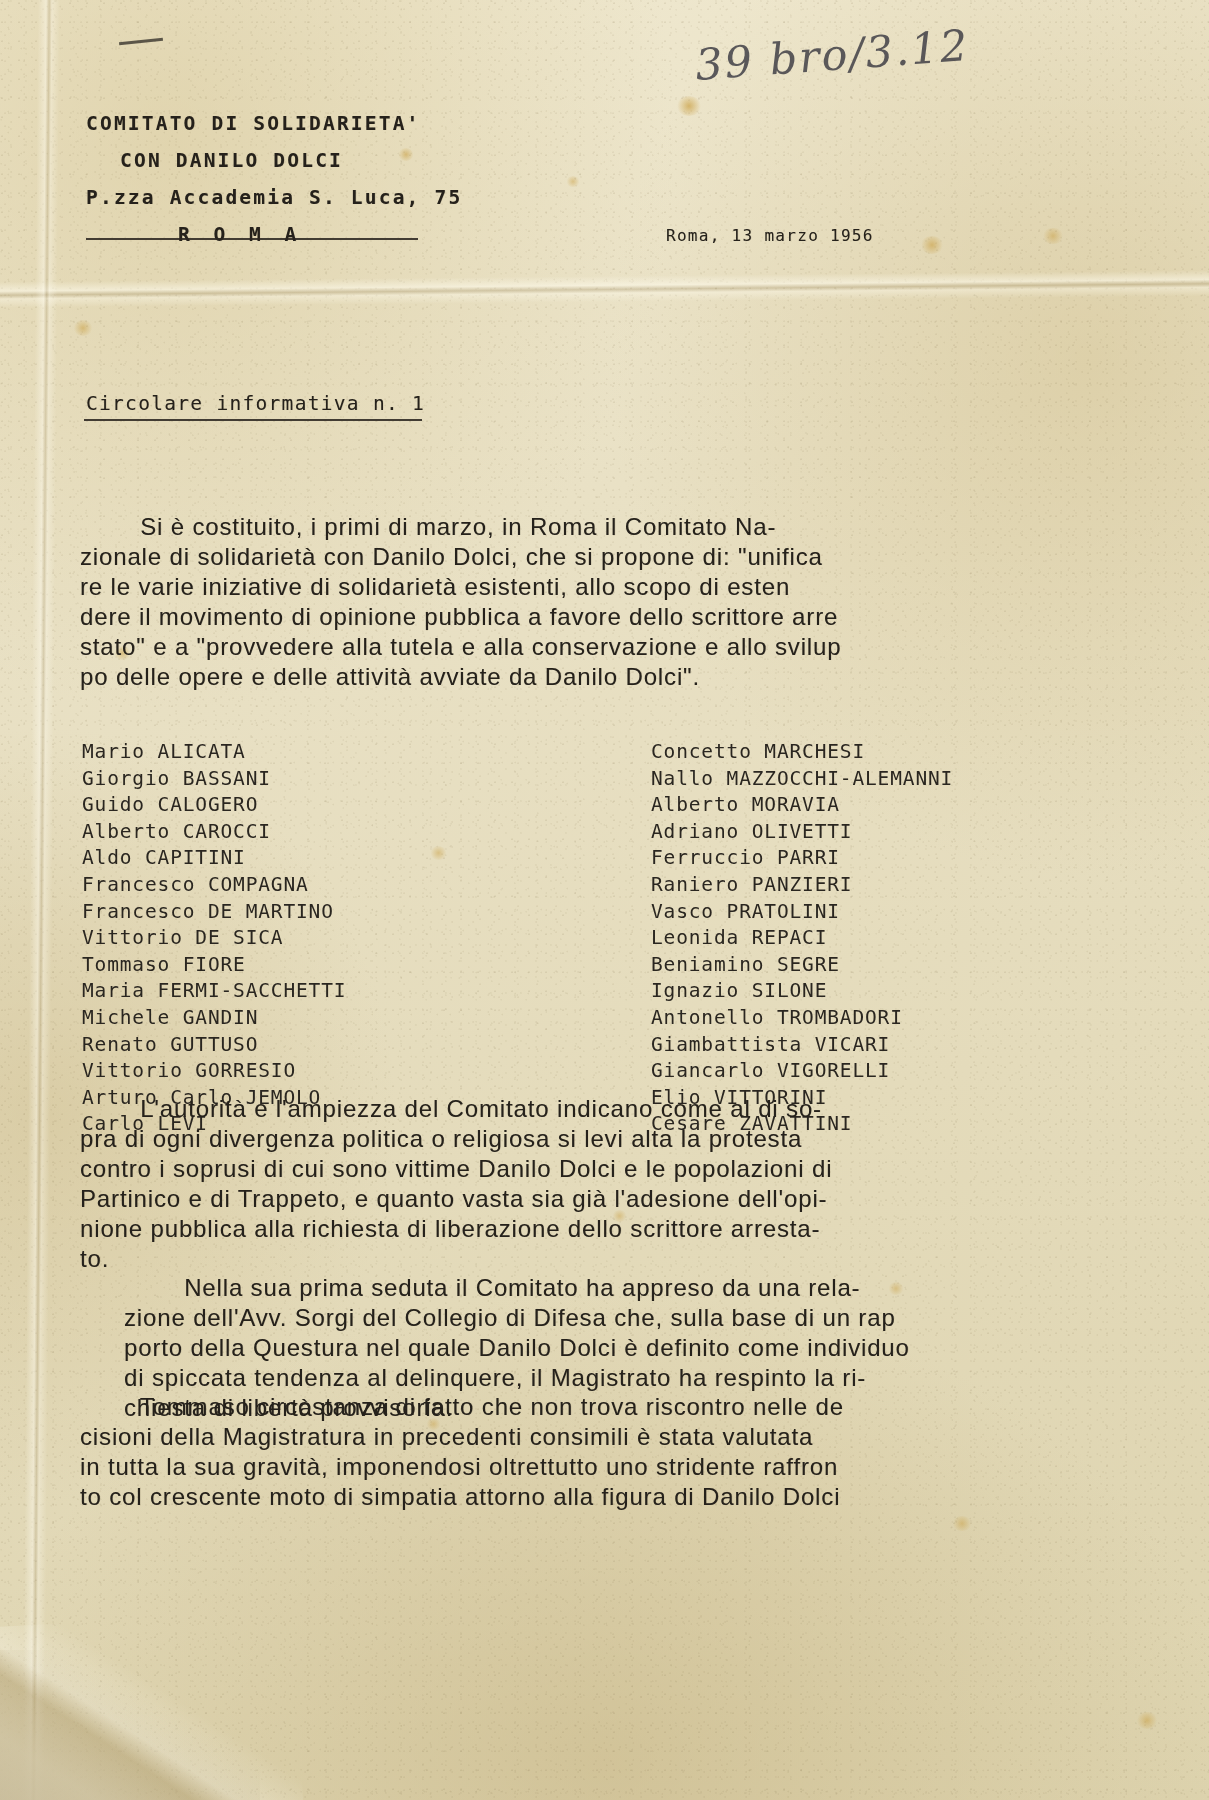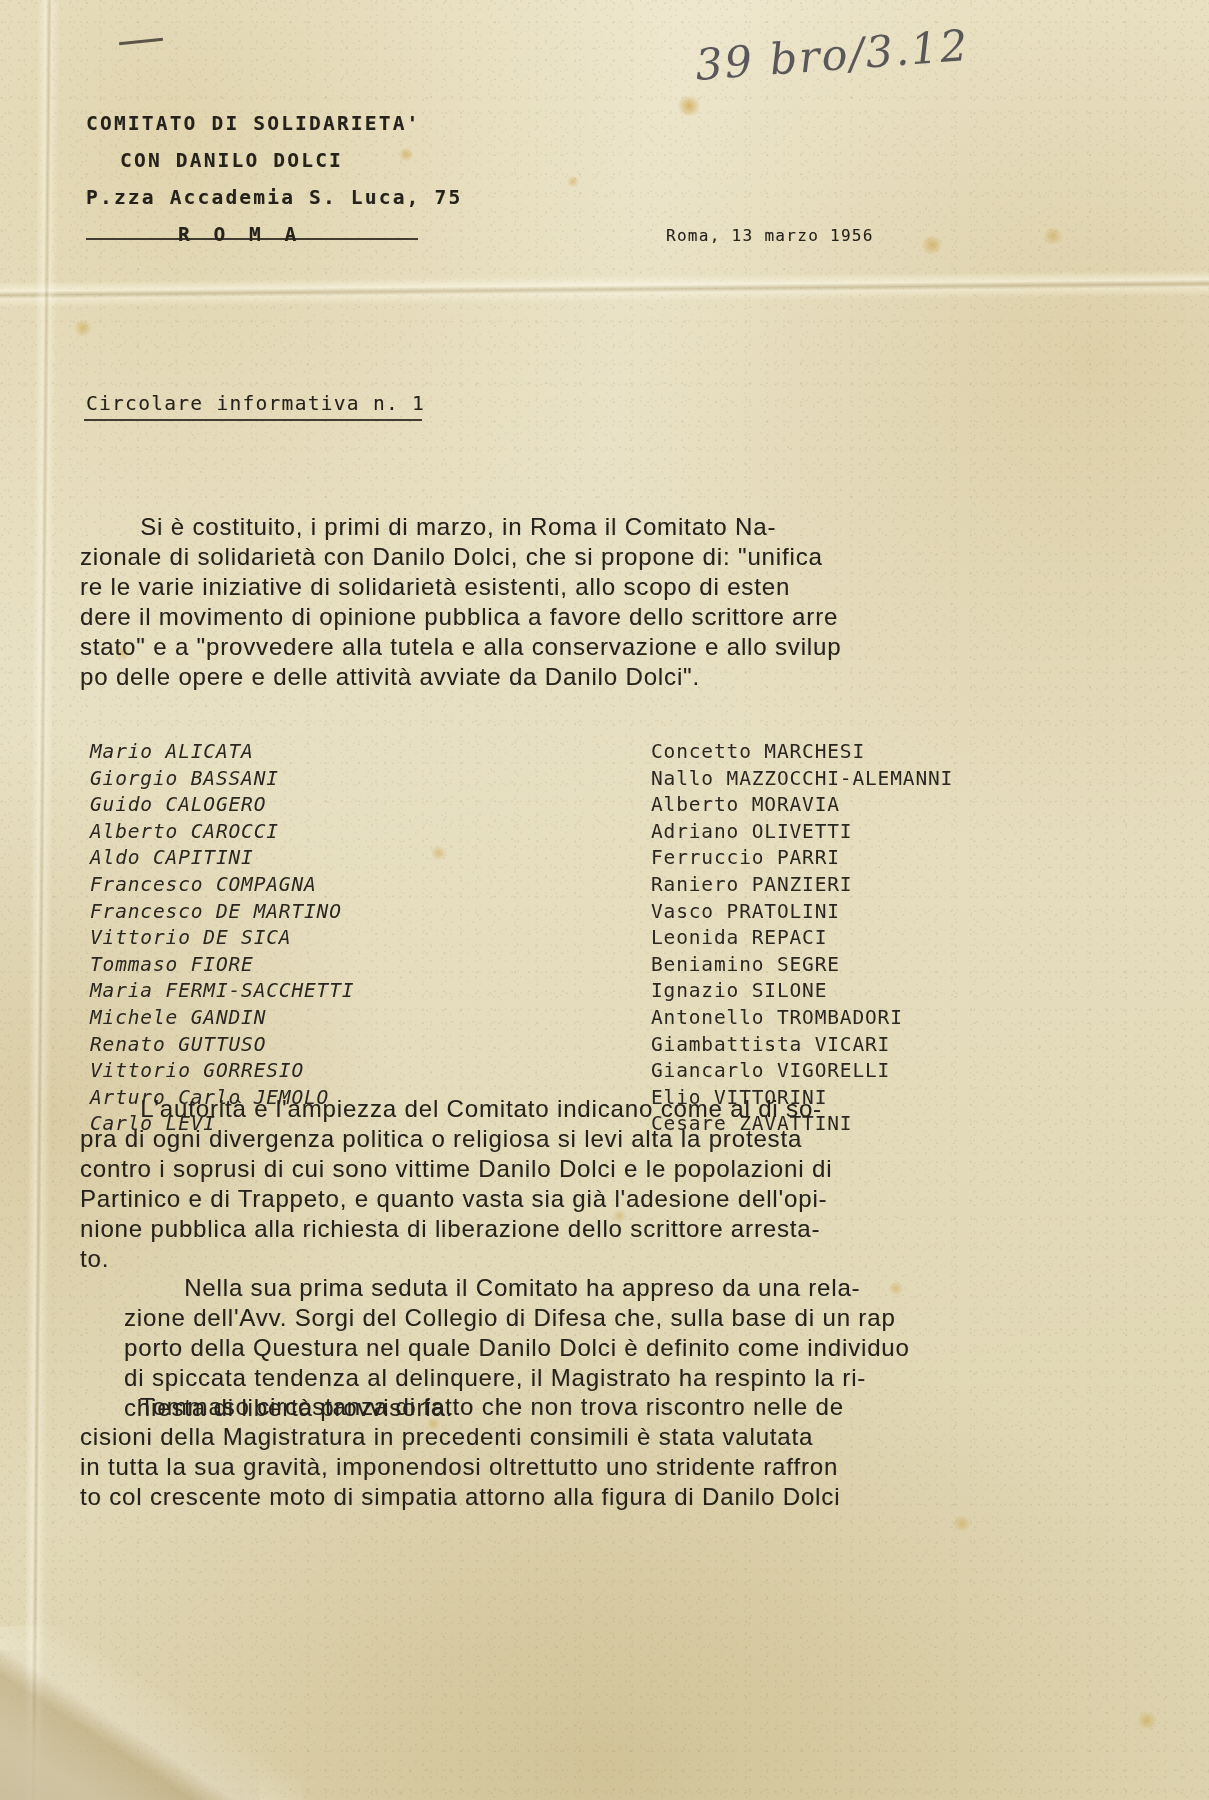--- a/index.html
+++ b/index.html
@@ -202,21 +202,21 @@
     height: 350px;
   }
   .names .col {
     position: absolute;
     top: 0;
     font-size: 19.5px;
     line-height: 26.6px;
     letter-spacing: 0.85px;
     white-space: pre;
   }
-  .names .col-left  { left: 10px; font-style: italic; }
+  .names .col-left  { left: 2px; }
   .names .col-right { left: 571px; }
   .name { display: block; }
 </style>
 </head>
 <body>
 
 <div class="page">
 
   <div class="grain"></div>
 

